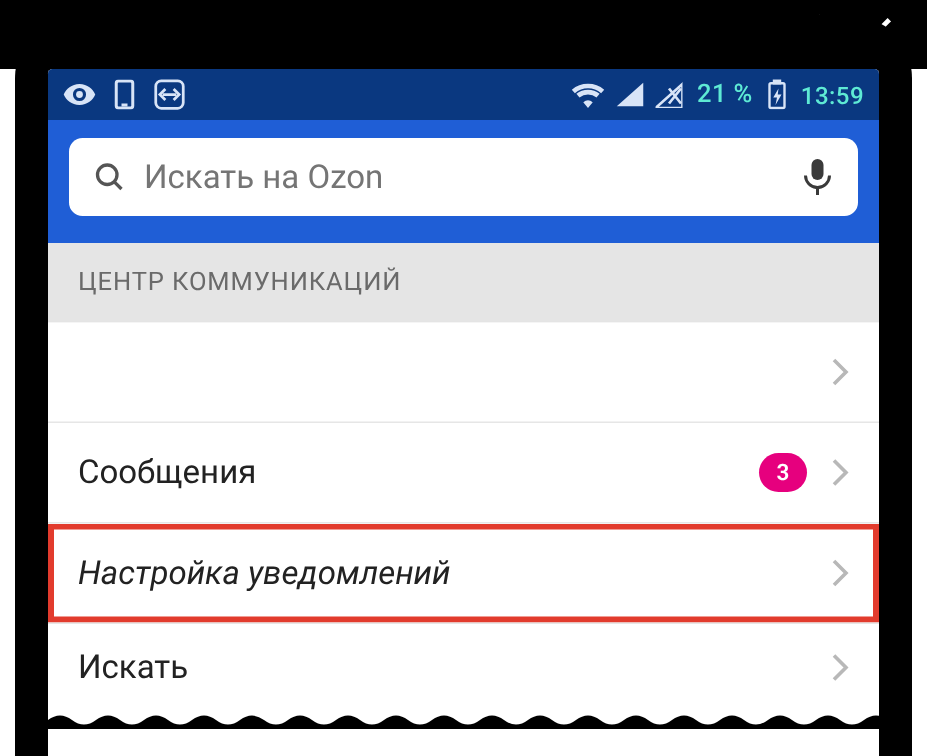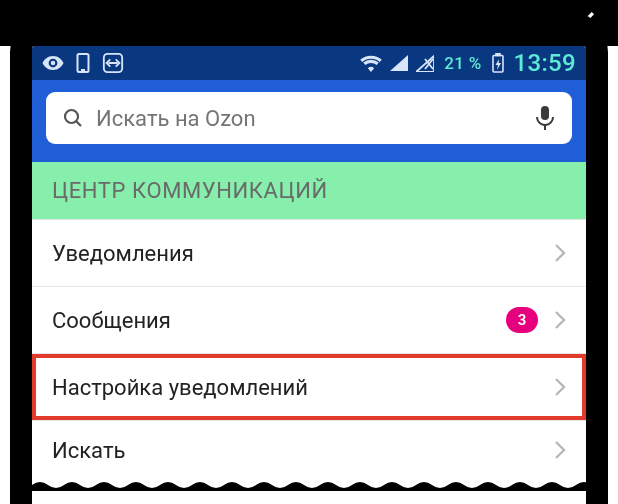--- a/index.html
+++ b/index.html
@@ -68,21 +68,21 @@
   }
   .status-left {
     display: flex; align-items: center; gap: 12px;
   }
   .status-right {
     margin-left: auto;
     display: flex; align-items: center; gap: 8px;
   }
   .status-icon { display: inline-flex; }
   .status-bar svg { display: block; }
-  .clock { font-size: 24px; margin-left: 2px; }
+  .clock { font-size: 16px; margin-left: 2px; }
   .battery-pct { font-size: 17px; margin: 0 2px; }
 
   
   .app-header {
     background: #1f5ed6;
     padding: 12px 14px 18px;
   }
   .search-box {
     background: #fff;
     border-radius: 9px;
@@ -103,23 +103,23 @@
     flex: 1;
     font-size: 22px;
     color: #666;
     background: transparent;
     font-family: inherit;
     padding: 0;
   }
 
   
   .section-title {
-    background: #86efac;
+    background: #e5e5e5;
     color: #6a6a6a;
-    font-size: 22px;
+    font-size: 17px;
     letter-spacing: .6px;
     padding: 16px 20px;
     border-bottom: 1px solid #e4e4e4;
   }
 
   
   .list {
     background: #fff;
   }
   .list-item {
@@ -146,20 +146,21 @@
     align-items: center; justify-content: center;
     padding: 0 10px;
     margin-right: 16px;
   }
   .chevron {
     color: #b8b8b8;
     display: flex;
   }
   .list-item.highlighted {
     box-shadow: inset 0 0 0 4px #e23b2d;
+    font-style: italic;
   }
   .list-item.last { height: 58px; border-bottom: 0; }
   .torn-wrap {
     position: relative;
     height: 12px;
     overflow: hidden;
   }
   .torn-wrap svg {
     display: block;
     position: absolute;
@@ -256,21 +257,20 @@
               </svg>
           </span>
         </div>
       </div>
 
       <div class="section-title">ЦЕНТР КОММУНИКАЦИЙ</div>
 
       <div class="list">
 
         <div class="list-item">
-          <span class="label">Уведомления</span>
           <span class="spacer"></span>
           <span class="chevron">
             <svg width="12" height="20" viewBox="0 0 12 20" fill="none" stroke="#b8b8b8" stroke-width="2.4">
                 <path d="M2 2l8 8-8 8"></path>
               </svg>
           </span>
         </div>
 
         <div class="list-item">
           <span class="label">Сообщения</span>

